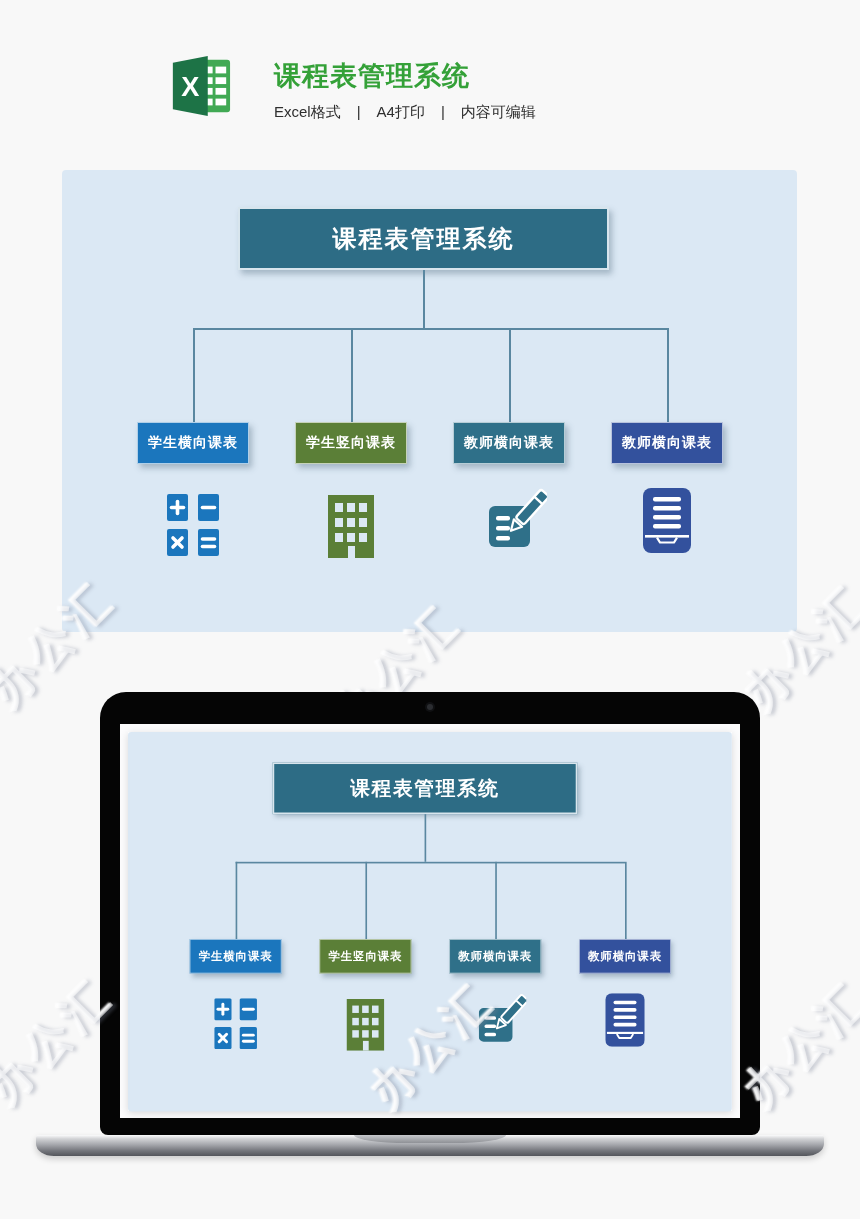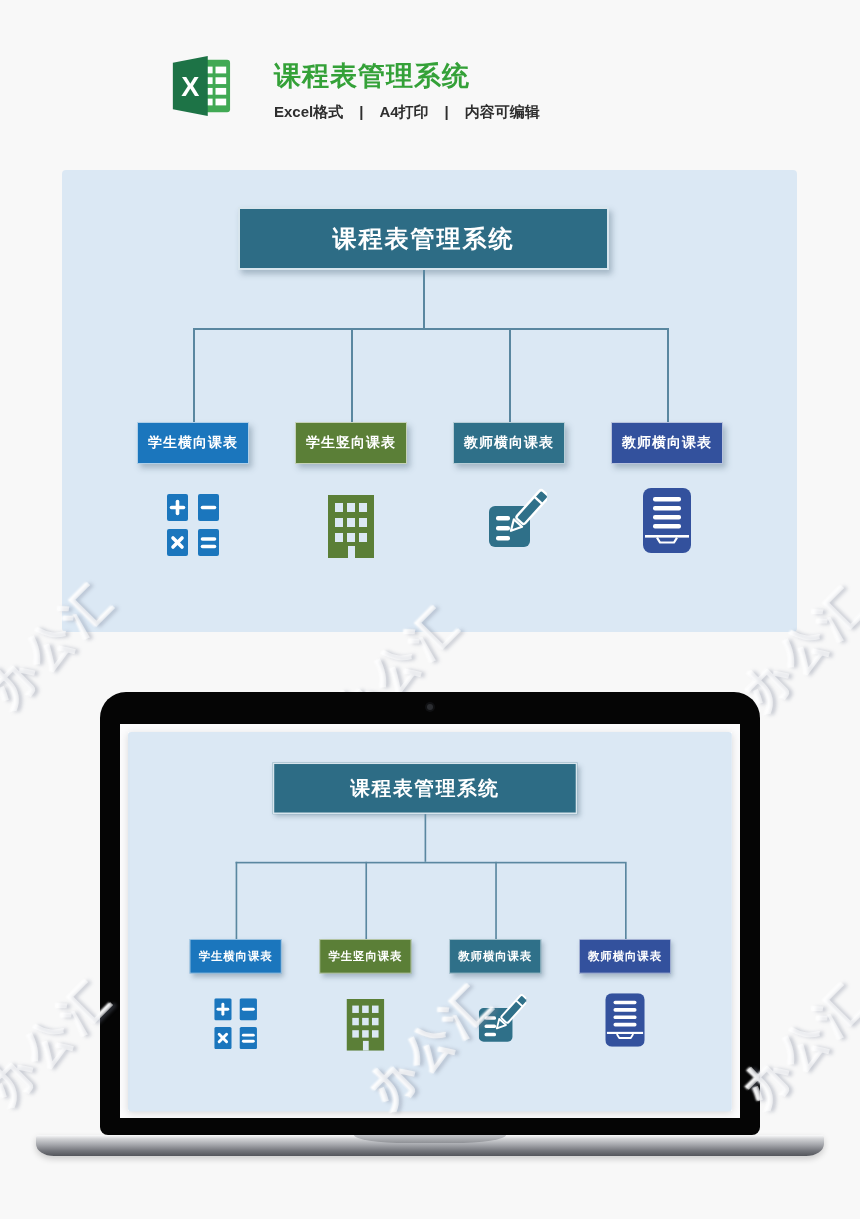--- a/index.html
+++ b/index.html
@@ -12,21 +12,21 @@
   }
 
   
   .hdr-icon { position:absolute; left:168px; top:54px; width:64px; height:64px; }
   .page-title {
     position:absolute; left:274px; top:58px;
     font-size:27px; font-weight:bold; color:#34a138; letter-spacing:1px;
   }
   .page-subtitle {
     position:absolute; left:274px; top:103px;
-    font-size:15px; font-weight:bold; color:#2e2e2e;
+    font-size:15px; font-weight:normal; color:#2e2e2e;
   }
   .page-subtitle .sep { margin:0 16px; color:#2e2e2e; }
 
   
   .wm {
     position:absolute;
     font-size:46px; font-weight:bold; letter-spacing:5px;
     color:rgba(255,255,255,0.55);
     text-shadow:2px 3px 4px rgba(120,130,150,0.38), -1px -1px 2px rgba(255,255,255,0.9);
     transform:translate(-50%,-50%) rotate(-45deg);

